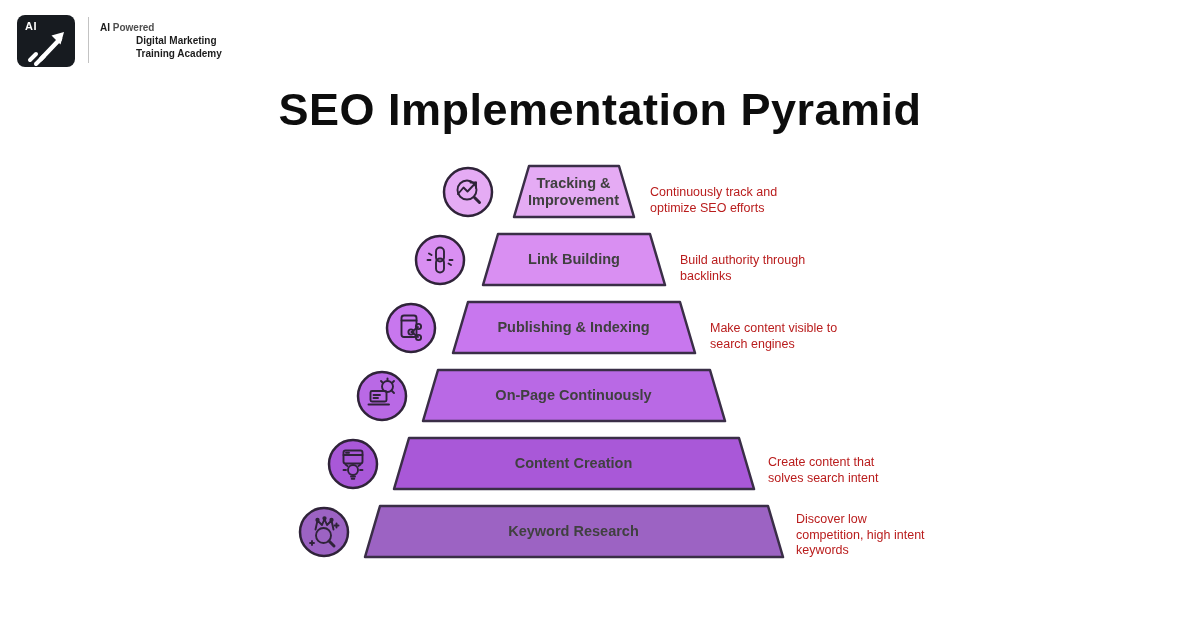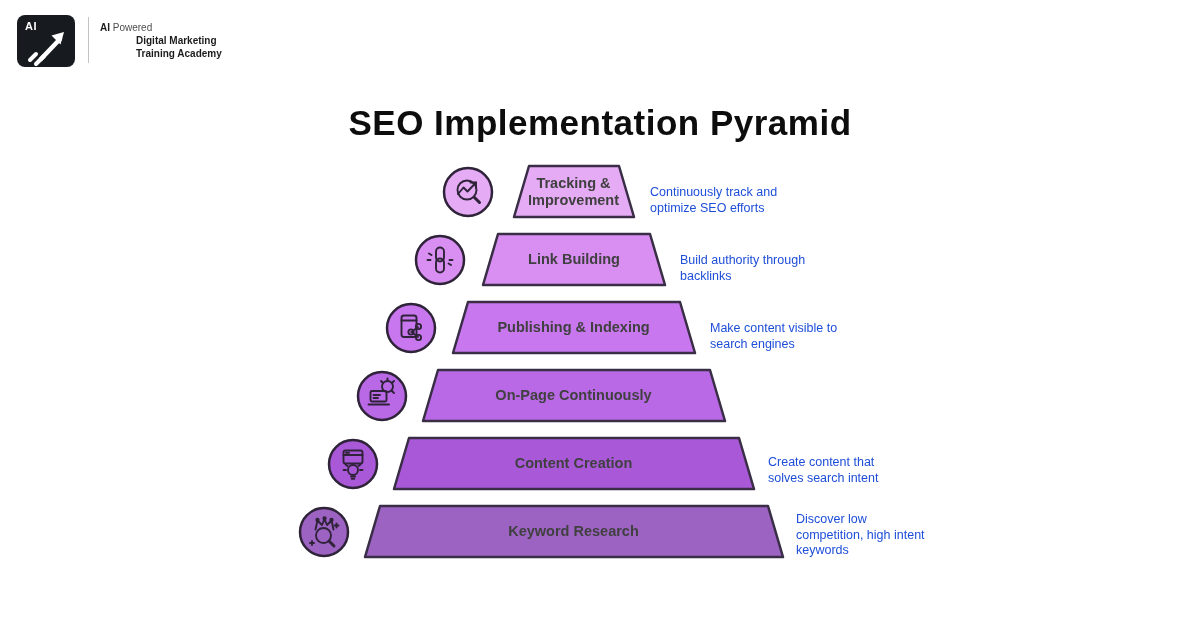--- a/index.html
+++ b/index.html
@@ -7,40 +7,40 @@
     position:relative;width:1200px;height:628px;background:#ffffff;overflow:hidden;
     font-family:"Liberation Sans","DejaVu Sans",sans-serif;
   }
   
   .logo-badge{position:absolute;left:17px;top:15px;width:58px;height:52px;background:#171b20;border-radius:8px;}
   .logo-badge-ai{position:absolute;left:8px;top:5px;color:#ffffff;font-size:11px;font-weight:bold;letter-spacing:.5px;}
   .logo-arrow{position:absolute;left:0;top:0;}
   .logo-divider{position:absolute;left:88px;top:17px;width:1px;height:46px;background:#c3c3c3;}
   .logo-text{position:absolute;left:100px;top:21px;line-height:13px;font-size:10px;color:#1c1c1c;}
   .logo-line1{font-weight:bold;}
-  .logo-line1 .light{font-weight:normal;color:#4e4e4e;}
+  .logo-line1 .light{font-weight:bold;color:#4e4e4e;}
   .logo-line2,.logo-line3{font-weight:bold;margin-left:36px;}
   
   .title{
     position:absolute;left:0;top:84px;width:100%;text-align:center;
-    font-size:35px;font-weight:bold;color:#0d0d0d;letter-spacing:0.5px;margin-top:19px;
+    font-size:45px;font-weight:bold;color:#0d0d0d;letter-spacing:0.5px;
   }
   
   .trap-svg{position:absolute;}
   .trap-path{stroke:#3a2e47;stroke-width:2.5;stroke-linejoin:round;}
   .trap-label{
     position:absolute;height:51px;display:flex;align-items:center;justify-content:center;
     text-align:center;font-size:14.5px;font-weight:bold;color:#404040;line-height:17px;
   }
   .icon-badge{position:absolute;width:52px;height:52px;}
   .icon-ring{stroke:#2f2339;stroke-width:2.5;}
   .ic{stroke:#2f2339;stroke-width:1.9;fill:none;stroke-linecap:round;stroke-linejoin:round;}
   .ic-thick{stroke:#2f2339;stroke-width:3;fill:none;stroke-linecap:round;}
   .desc{
-    position:absolute;font-size:12.5px;color:#1d4ed8;line-height:15.5px;
+    position:absolute;font-size:12.5px;color:#b91c1c;line-height:15.5px;
   }
 </style>
 </head>
 <body>
 
 <div id="stage">
 
   <div class="logo-badge">
     <svg class="logo-arrow" width="58" height="52" viewBox="0 0 58 52">
       <line x1="24" y1="44" x2="43" y2="24" stroke="#ffffff" stroke-width="4.5" stroke-linecap="round"></line>

